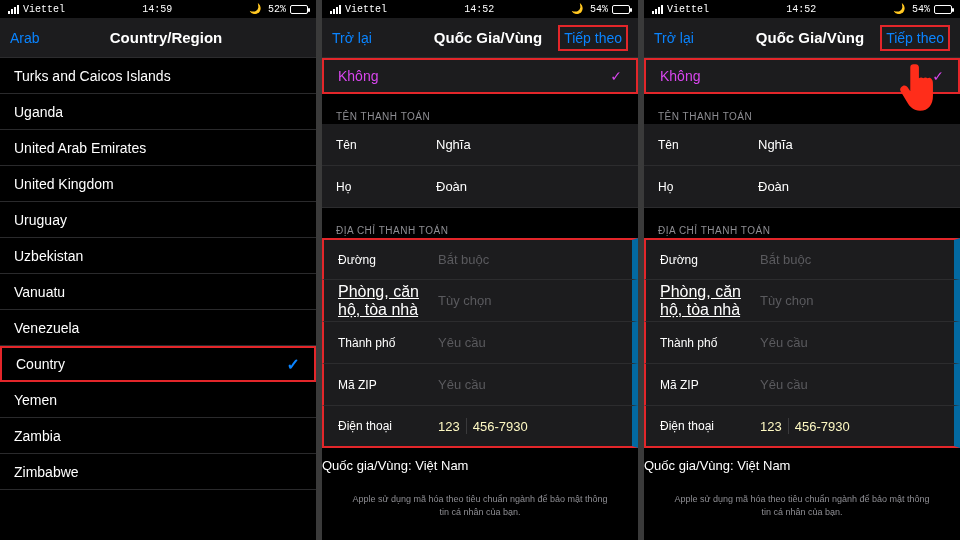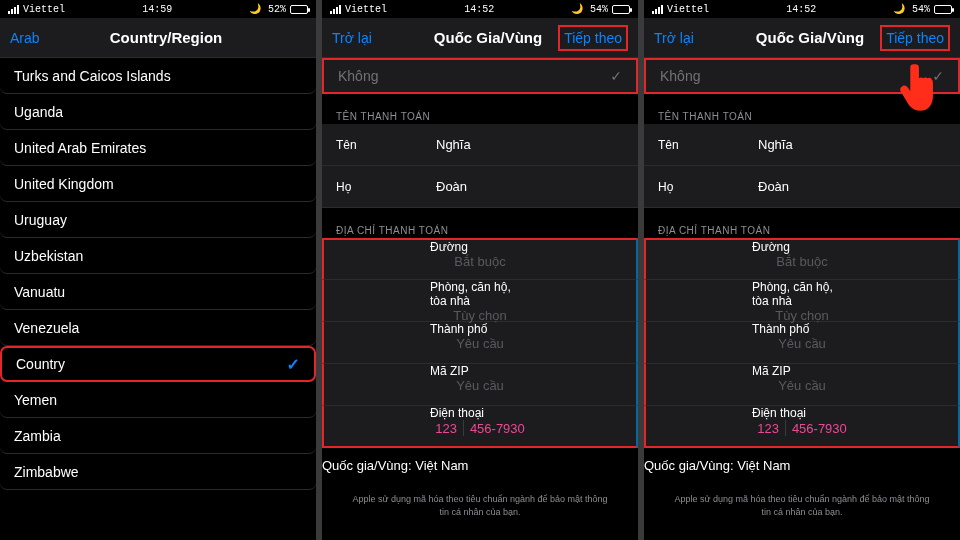--- a/index.html
+++ b/index.html
@@ -59,21 +59,20 @@
   .row {
     height:36px;
     padding:0 14px;
     display:flex;
     align-items:center;
     color:#fff;
     font-size:14px;
     border-bottom:0.5px solid #2a2a2c;
     background:#000;
     justify-content:space-between;
-    border-radius:7px;
   }
   .row .check { color:#0a84ff; font-size:16px; font-weight:600;}
   .section-hdr {
     height:30px;
     padding:10px 14px 2px 14px;
     font-size:10px;
     letter-spacing:0.5px;
     color:#8e8e93;
     background:#000;
     display:flex; align-items:flex-end;
@@ -81,40 +80,40 @@
   .form-row {
     display:flex;
     align-items:center;
     height:42px;
     padding:0 14px;
     background:#1c1c1e;
     border-bottom:0.5px solid #2c2c2e;
     font-size:13px;
   }
   .form-row .label { width:100px; color:#fff; font-size:12px;}
-  .form-row .label.small{font-size:12px;}
+  .form-row .label.small{font-size:16px;text-decoration:underline;}
   .form-row .value { color:#fff; }
   .form-row .placeholder { color:#5a5a5e; }
-  .phone-split { display:flex; align-items:center; gap:6px; color:#ec4899;}
+  .phone-split { display:flex; align-items:center; gap:6px; color:#fef9c3;}
   .phone-split .divider{ width:1px;height:16px;background:#3a3a3c;}
   .payment-row{
     height:36px;padding:0 14px;display:flex;align-items:center;justify-content:space-between;
-    background:#1c1c1e;color:#737373;font-size:14px;border-bottom:0.5px solid #2c2c2e;
+    background:#1c1c1e;color:#d946ef;font-size:14px;border-bottom:0.5px solid #2c2c2e;
   }
   .country-line{
     padding:10px 0;color:#fff;font-size:13px;background:#000;
   }
   .footer-note{
     padding:10px 30px;color:#8e8e93;font-size:9px;text-align:center;line-height:1.4;
   }
   
   .hl { border:2px solid #e3262a; }
   .hl-top { border-top:2px solid #e3262a; }
   .hl-bot { border-bottom:2px solid #e3262a; }
-  .hl-sides { border-left:2px solid #e3262a; border-right:2px solid #0369a1;flex-direction:column;}
+  .hl-sides { border-left:2px solid #e3262a; border-right:6px solid #0369a1;}
   
   .hand {
     position:absolute;
     width:44px;height:54px;
     top:60px; right:18px;
     z-index:50;
     pointer-events:none;
   }
 </style>
 </head>

